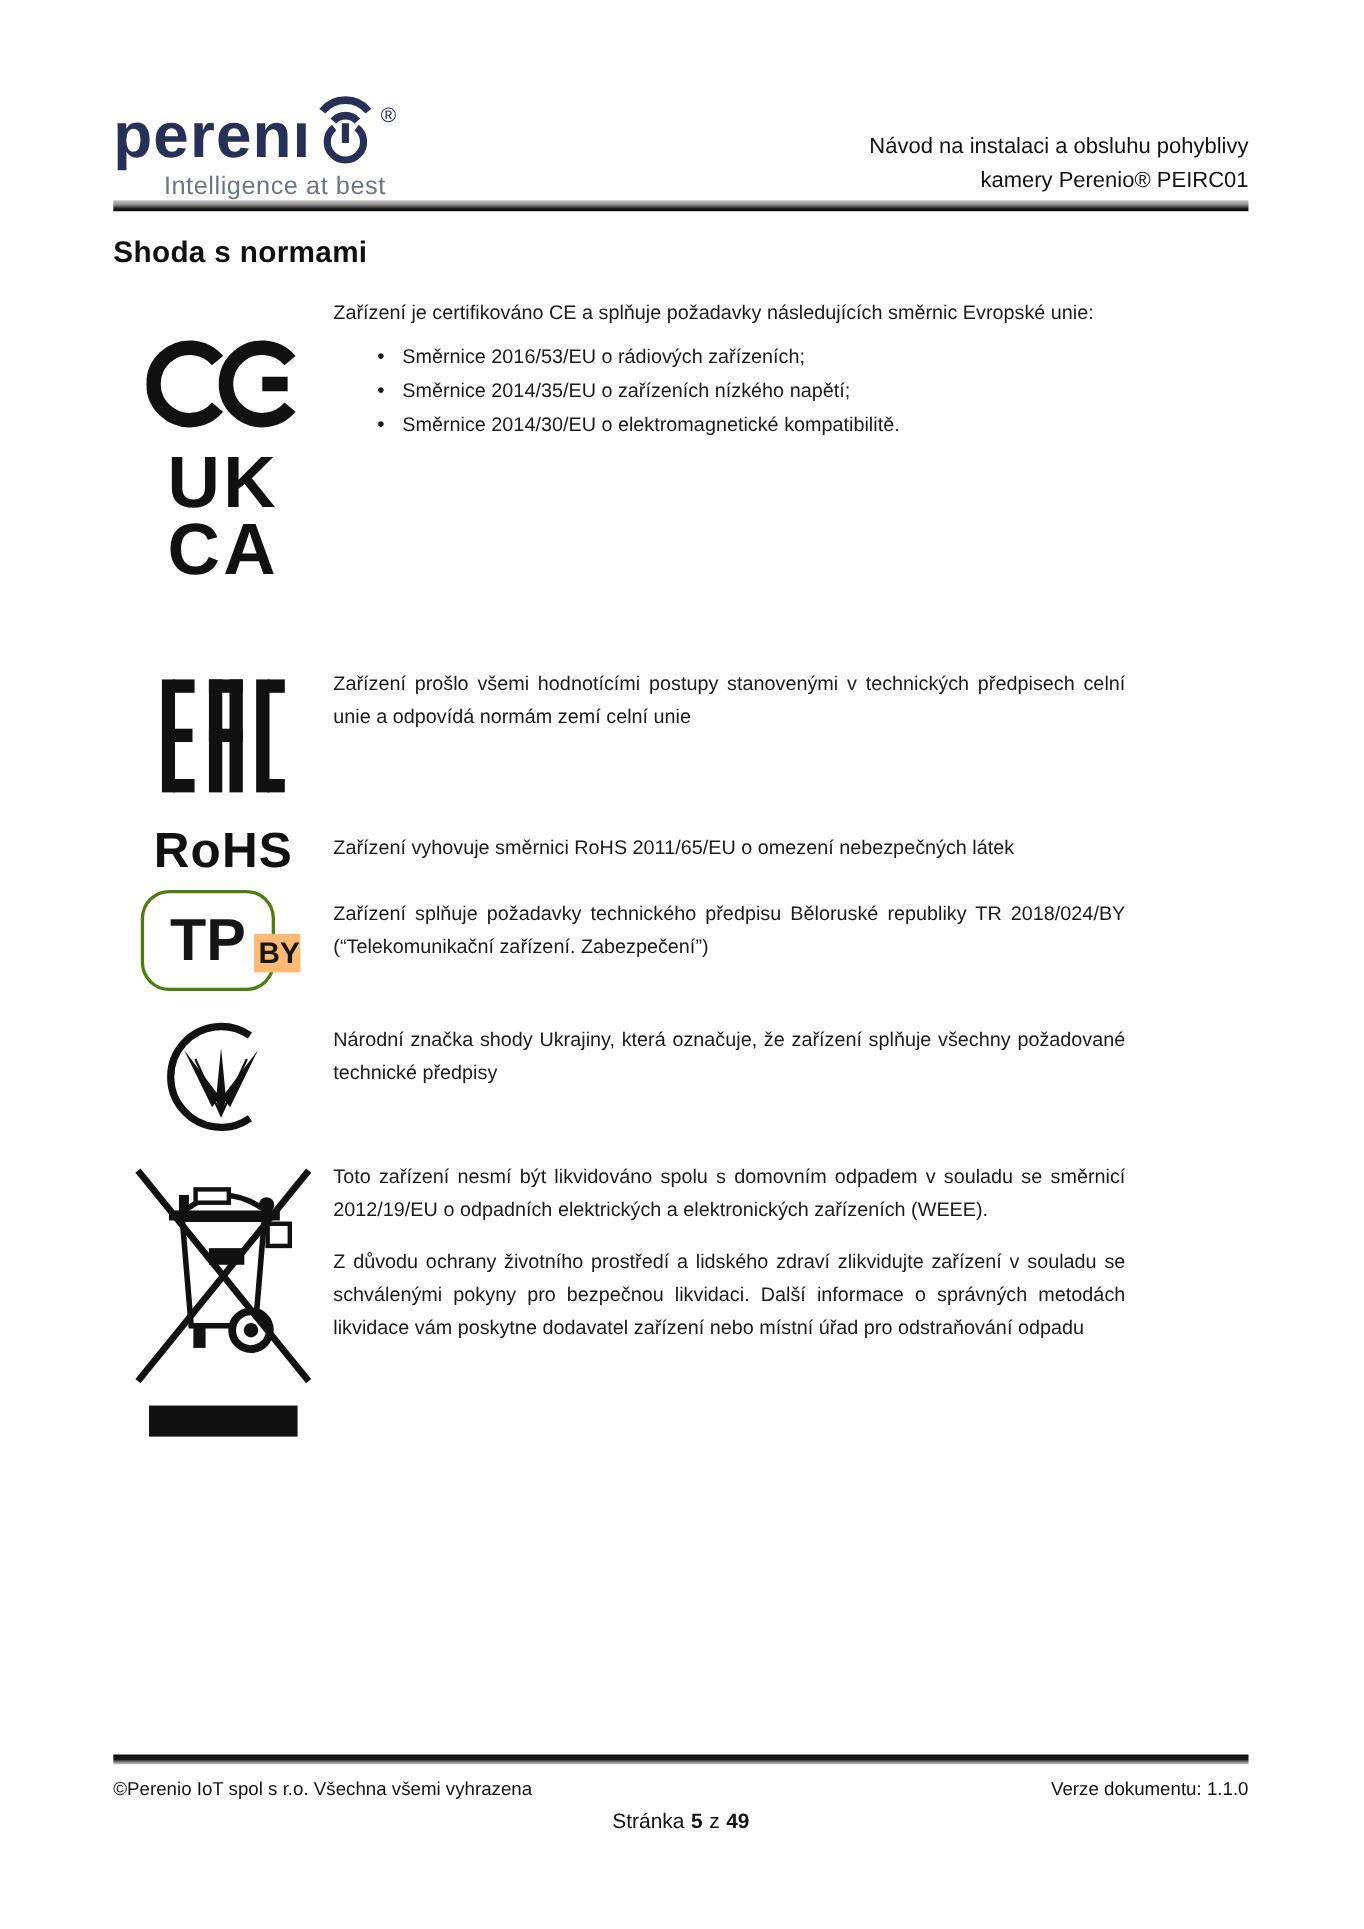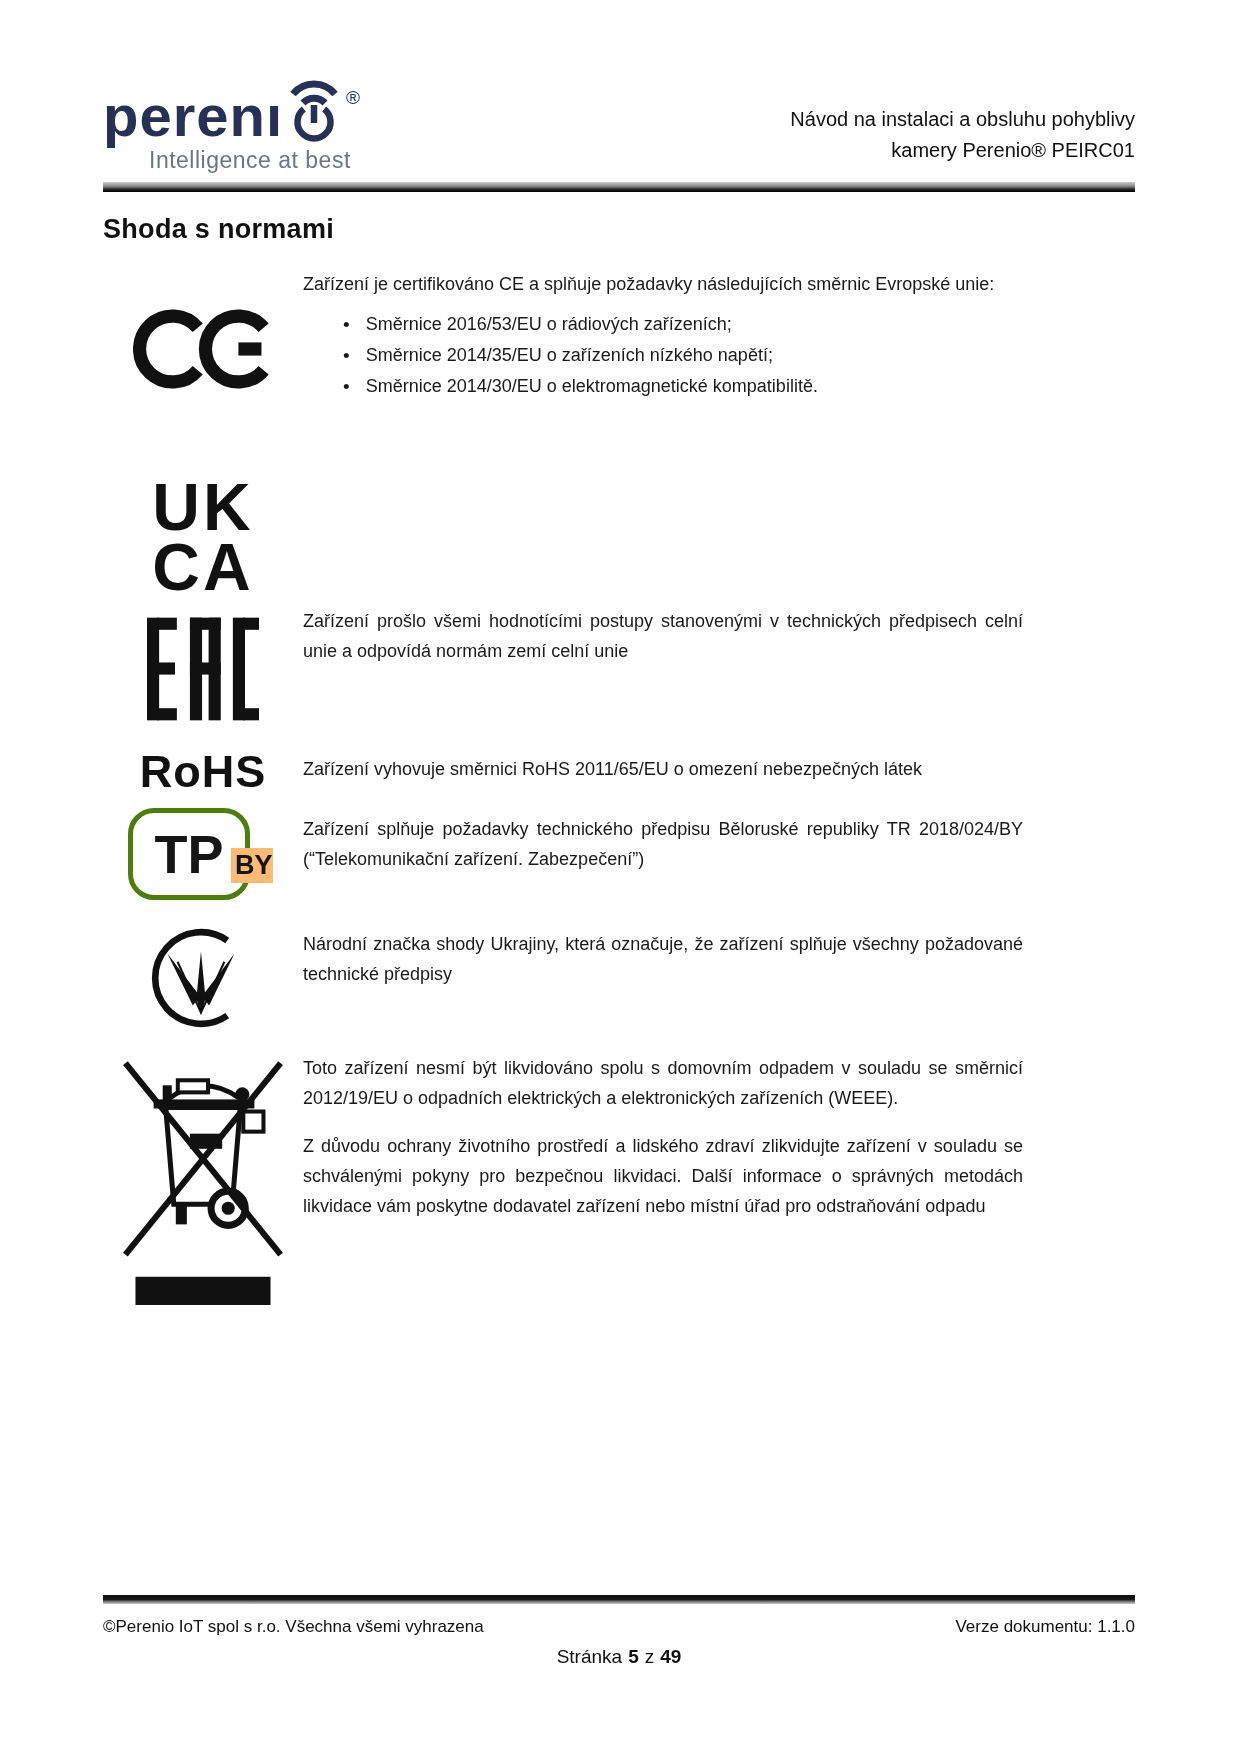--- a/index.html
+++ b/index.html
@@ -7,21 +7,21 @@
   body { font-family:"Liberation Sans", sans-serif; color:#1a1a1a; }
   .page {
     position:relative;
     width:1240px; height:1754px;
     background:#fff;
     padding:62px 105px 0 103px;
     overflow:hidden;
   }
 
   
-  .header { display:flex; justify-content:space-between; align-items:center; height:118px;gap:46px; }
+  .header { display:flex; justify-content:space-between; align-items:flex-end; height:118px;gap:46px; }
   .logo { line-height:1; }
   .brand-line { display:flex; align-items:flex-end; color:#273157; }
   .brand-text { font-size:58px; font-weight:bold; letter-spacing:1px; line-height:1; }
   .power-o { display:inline-block; margin:0 0 -2px 2px; }
   .reg-mark { font-size:19px; color:#273157; margin:0 0 38px 3px; font-weight:normal; }
   .tagline { font-size:23px; color:#6a7685; letter-spacing:0.5px; margin:4px 0 0 46px; }
   .doc-title { text-align:right; font-size:20px; line-height:31px; color:#111; padding-top:28px; }
 
   .rule-top {
     height:10px; margin-top:2px;
@@ -40,35 +40,35 @@
   .icon-col { width:200px; flex:0 0 200px; display:flex; justify-content:center; }
   .text-col { width:720px; flex:0 0 720px; font-size:18px; line-height:30px; }
   .just { text-align:justify; }
   .text-col p + p { margin-top:18px; }
 
   .bullets { margin:10px 0 0 40px; }
   .bullet-item { display:flex; line-height:31px; }
   .bullet-item::before { content:"•"; font-size:19px; margin-right:16px; line-height:31px; }
 
   .row-ce { margin-top:24px; }
-  .row-ukca { margin-top:6px; min-height:190px;align-items:flex-end; }
+  .row-ukca { margin-top:6px; min-height:190px; }
   .row-eac { margin-top:8px; min-height:118px; }
   .row-rohs { margin-top:26px; }
   .row-tp { margin-top:16px; min-height:100px; }
   .row-ua { margin-top:15px; min-height:112px; }
   .row-weee { margin-top:12px; }
 
   
   .ukca { font-weight:bold; font-size:66px; line-height:0.92; letter-spacing:3px; color:#111; margin-top:0; }
   .eac-wrap { margin-top:8px; }
   .rohs { font-weight:bold; font-size:45px; letter-spacing:1px; color:#111; margin-top:-8px; }
   .tp-wrap { position:relative; width:150px; height:92px; margin-top:-6px; }
   .tp-box {
     position:absolute; left:0; top:0; width:122px; height:92px;
-    border:5px solid #4d7c0f; border-radius:26px;
+    border:3px solid #4d7c0f; border-radius:26px;
     display:flex; align-items:center; justify-content:center;
   }
   .tp-main { font-weight:bold; font-size:54px; color:#161616; letter-spacing:0px; }
   .tp-sub {
     position:absolute; left:103px; top:40px;
     background:#fdba74; padding:2px 0 2px 4px;
     font-weight:bold; font-size:27px; color:#161616;
   }
   .ua-wrap { margin-top:-8px; }
   .weee-wrap { margin-top:-8px; }

